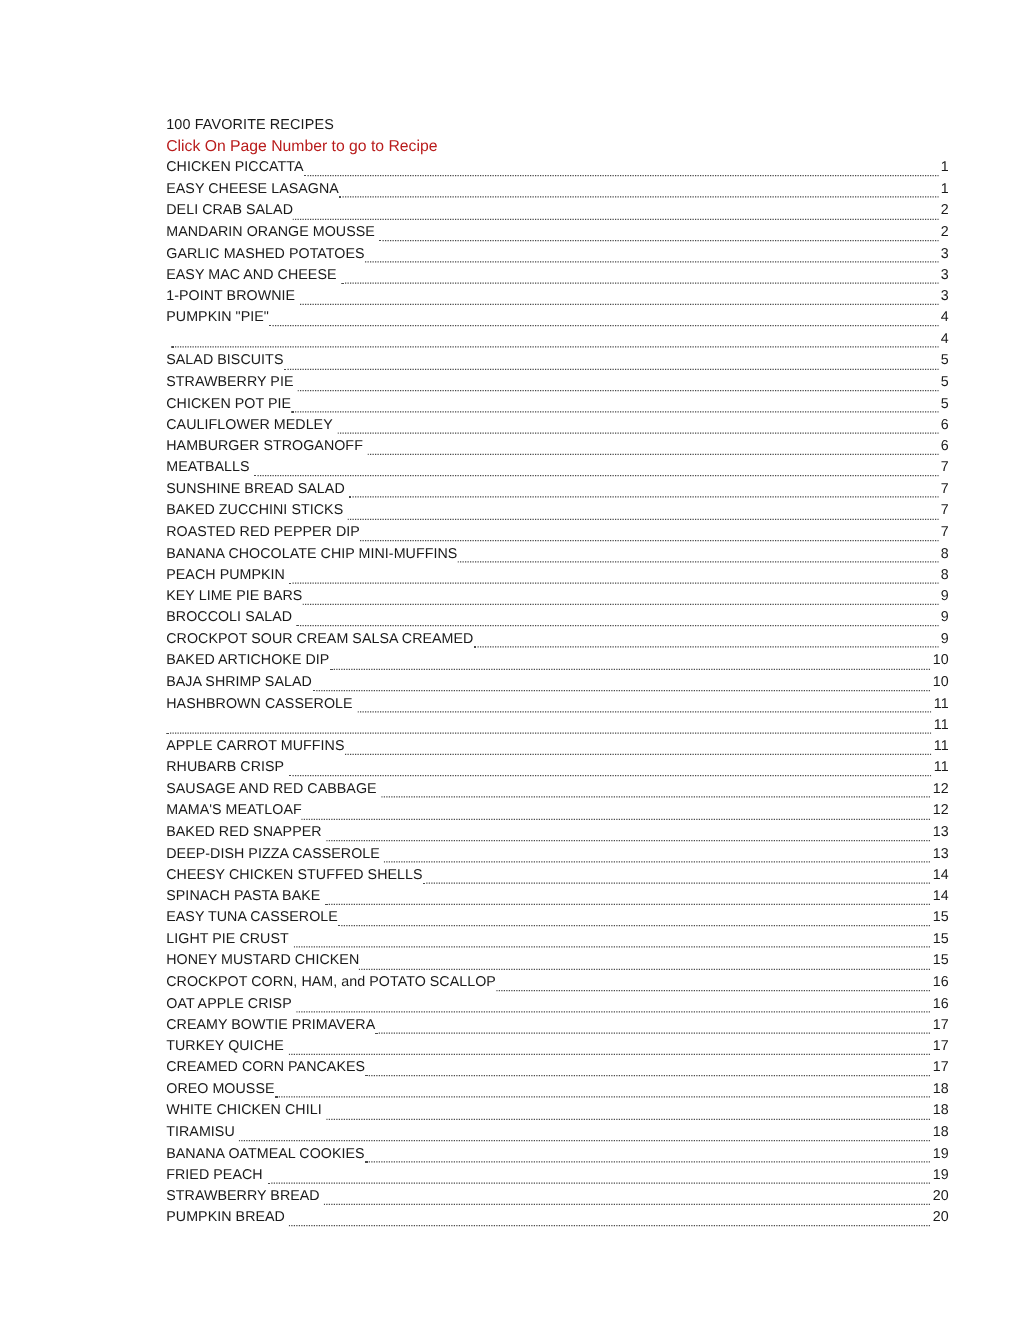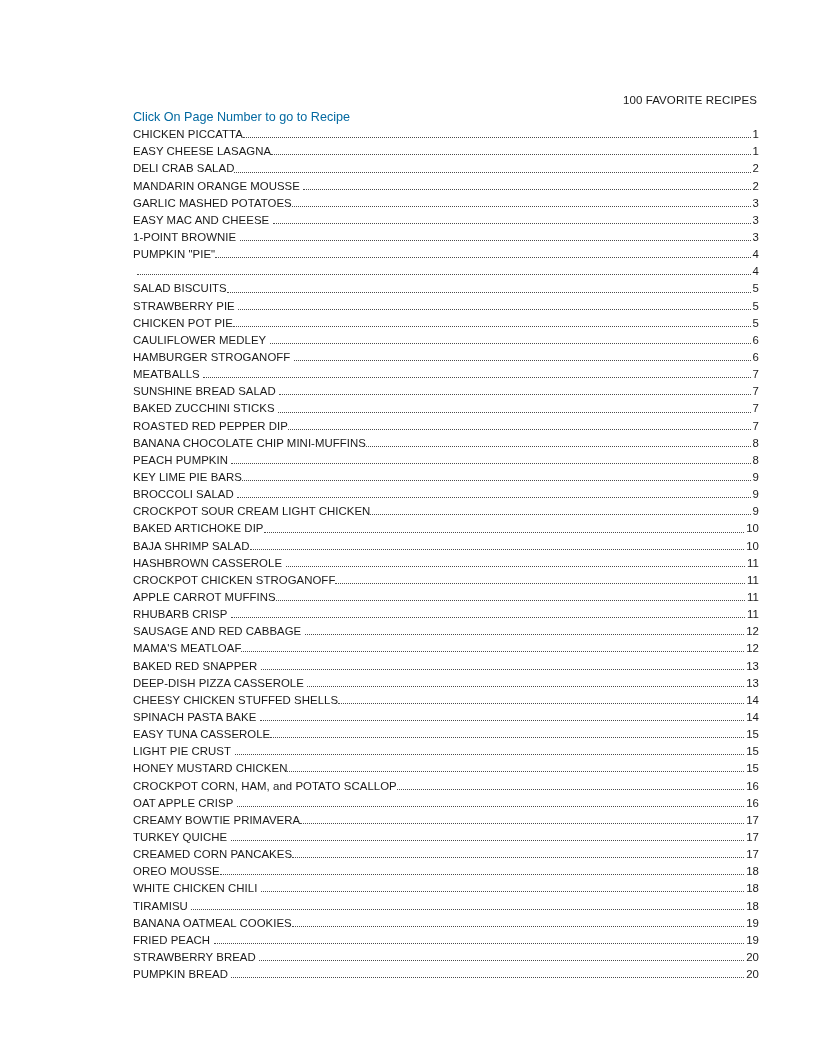--- a/index.html
+++ b/index.html
@@ -28,47 +28,47 @@
 
   
   #content {
     position: absolute;
     left: 133px;
     top: 92px;
     width: 626px;
   }
 
   .doc-title {
-    text-align: right;
+    text-align: left;
     font-size: 11.5px;
     line-height: 16px;
     letter-spacing: 0.1px;
     color: #1a1a1a;
     white-space: nowrap;
     margin: 0 0 1px 0;
     padding-right: 2px;
   }
 
   .doc-subtitle {
     font-size: 12.6px;
     line-height: 17.2px;
-    color: #0369a1;
+    color: #b91c1c;
     margin: 0 0 0 0;
     white-space: nowrap;
   }
 
   .toc-list {
     list-style: none;
     margin: 0;
     padding: 0;
   }
 
   .toc-entry {
     display: flex;
-    align-items: center;
+    align-items: flex-end;
     font-size: 11.4px;
     line-height: 17.15px;
     height: 17.15px;
     color: #1a1a1a;
     white-space: nowrap;
     overflow: hidden;
   }
 
   .toc-title {
     flex: 0 0 auto;
@@ -221,41 +221,40 @@
           <span class="toc-title">KEY LIME PIE BARS</span>
           <span class="toc-leader"></span>
           <span class="toc-page">9</span>
         </li>
         <li class="toc-entry gap">
           <span class="toc-title">BROCCOLI SALAD</span>
           <span class="toc-leader"></span>
           <span class="toc-page">9</span>
         </li>
         <li class="toc-entry tight">
-          <span class="toc-title">CROCKPOT SOUR CREAM LIGHT CHICKEN</span>
+          <span class="toc-title">CROCKPOT SOUR CREAM SALSA CREAMED</span>
           <span class="toc-leader"></span>
           <span class="toc-page">9</span>
         </li>
         <li class="toc-entry tight">
           <span class="toc-title">BAKED ARTICHOKE DIP</span>
           <span class="toc-leader"></span>
           <span class="toc-page">10</span>
         </li>
         <li class="toc-entry tight">
           <span class="toc-title">BAJA SHRIMP SALAD</span>
           <span class="toc-leader"></span>
           <span class="toc-page">10</span>
         </li>
         <li class="toc-entry gap">
           <span class="toc-title">HASHBROWN CASSEROLE</span>
           <span class="toc-leader"></span>
           <span class="toc-page">11</span>
         </li>
         <li class="toc-entry tight">
-          <span class="toc-title">CROCKPOT CHICKEN STROGANOFF</span>
           <span class="toc-leader"></span>
           <span class="toc-page">11</span>
         </li>
         <li class="toc-entry tight">
           <span class="toc-title">APPLE CARROT MUFFINS</span>
           <span class="toc-leader"></span>
           <span class="toc-page">11</span>
         </li>
         <li class="toc-entry gap">
           <span class="toc-title">RHUBARB CRISP</span>

